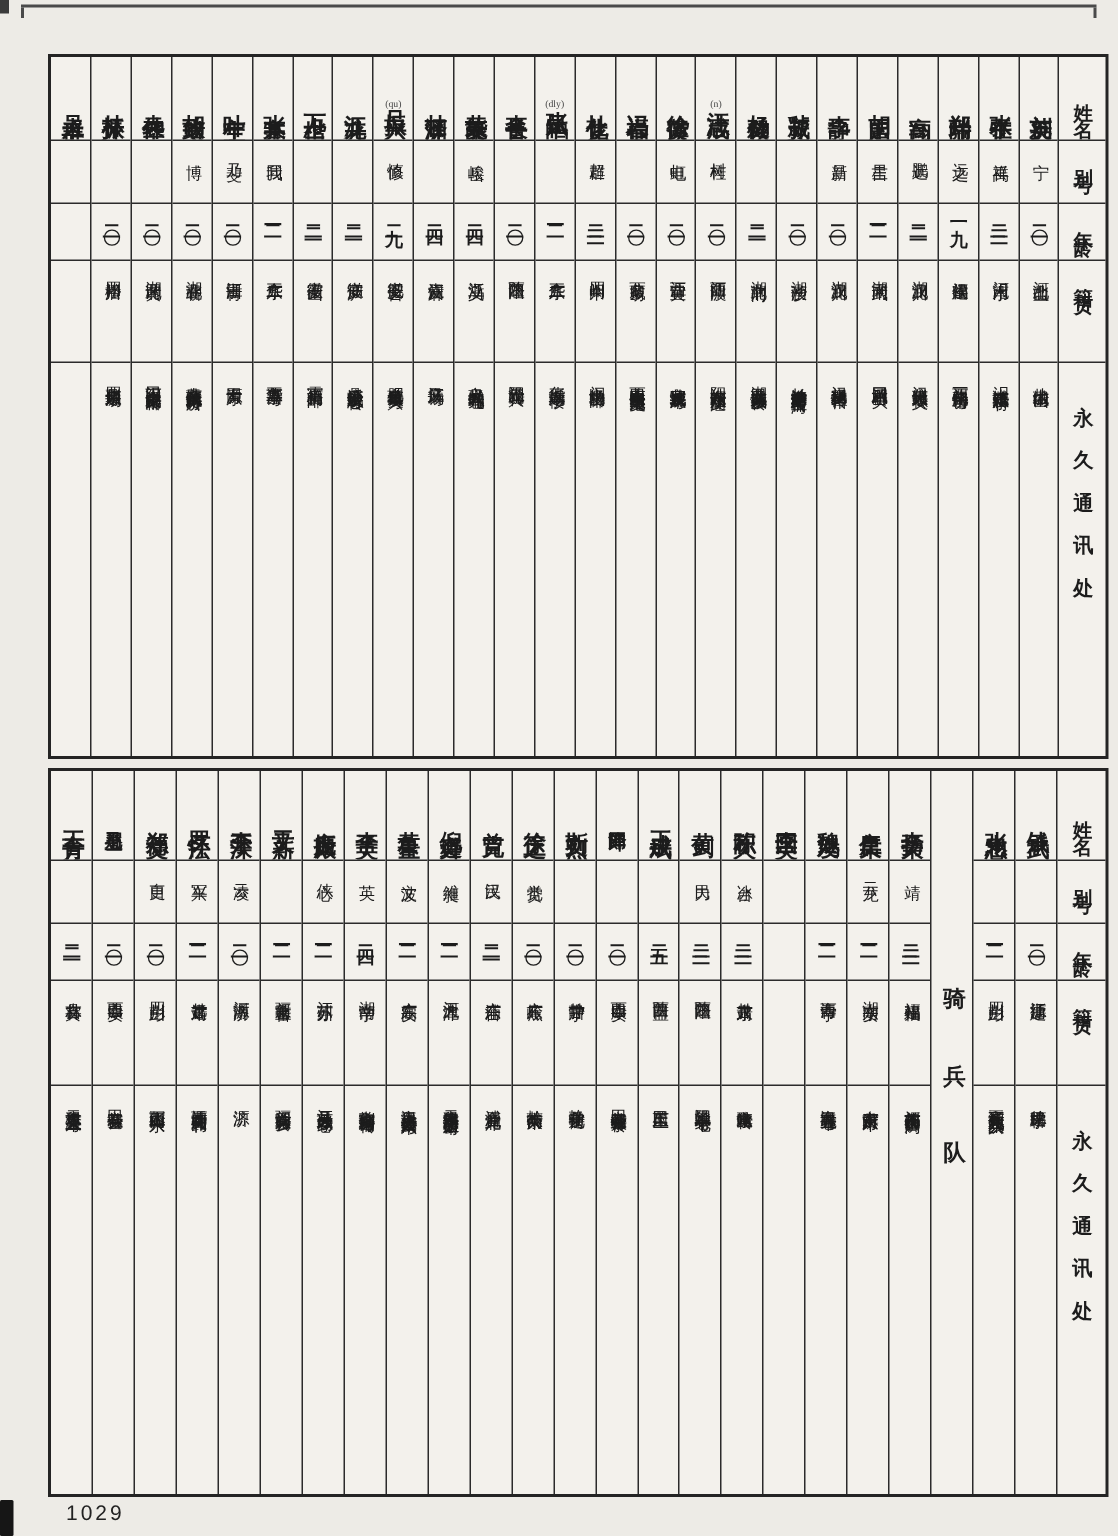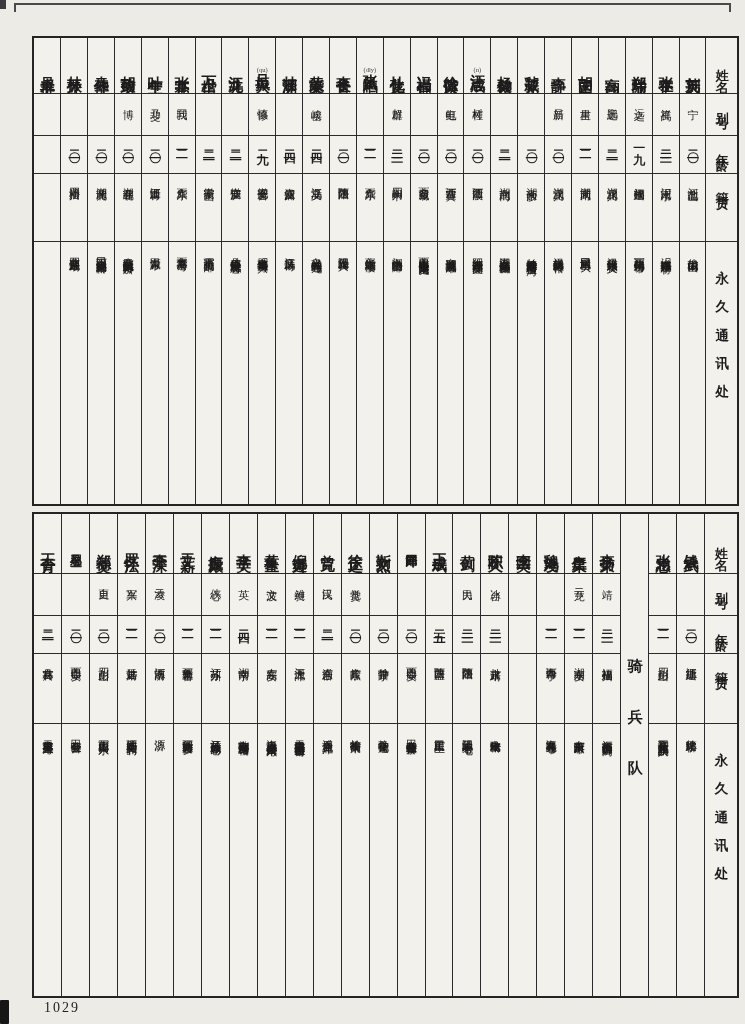--- a/index.html
+++ b/index.html
@@ -54,21 +54,21 @@
   .h2{letter-spacing:0.85em;padding-top:9px;}
   .h2b{letter-spacing:0.35em;padding-top:8px;}
   .h5{letter-spacing:2.1em;padding-top:18px;font-size:13.5px;}
 
   .sep-col .cell{border-bottom:none;height:100%;}
   .sep-label{font-size:15px;font-weight:700;letter-spacing:3.4em;padding-top:132px;}
 
   .page-number{
     position:absolute;left:44px;top:1000px;
     font-size:14px;letter-spacing:2px;color:#222;
-    font-family:Liberation Serif, serif;
+    font-family:Liberation Sans, sans-serif;
   }
 </style>
 </head>
 <body>
 
 <div class="crop-line"></div>
 <div class="blob-tl"></div>
 <div class="blob-bl"></div>
 
 <div class="rtable t-top" id="table-top">

